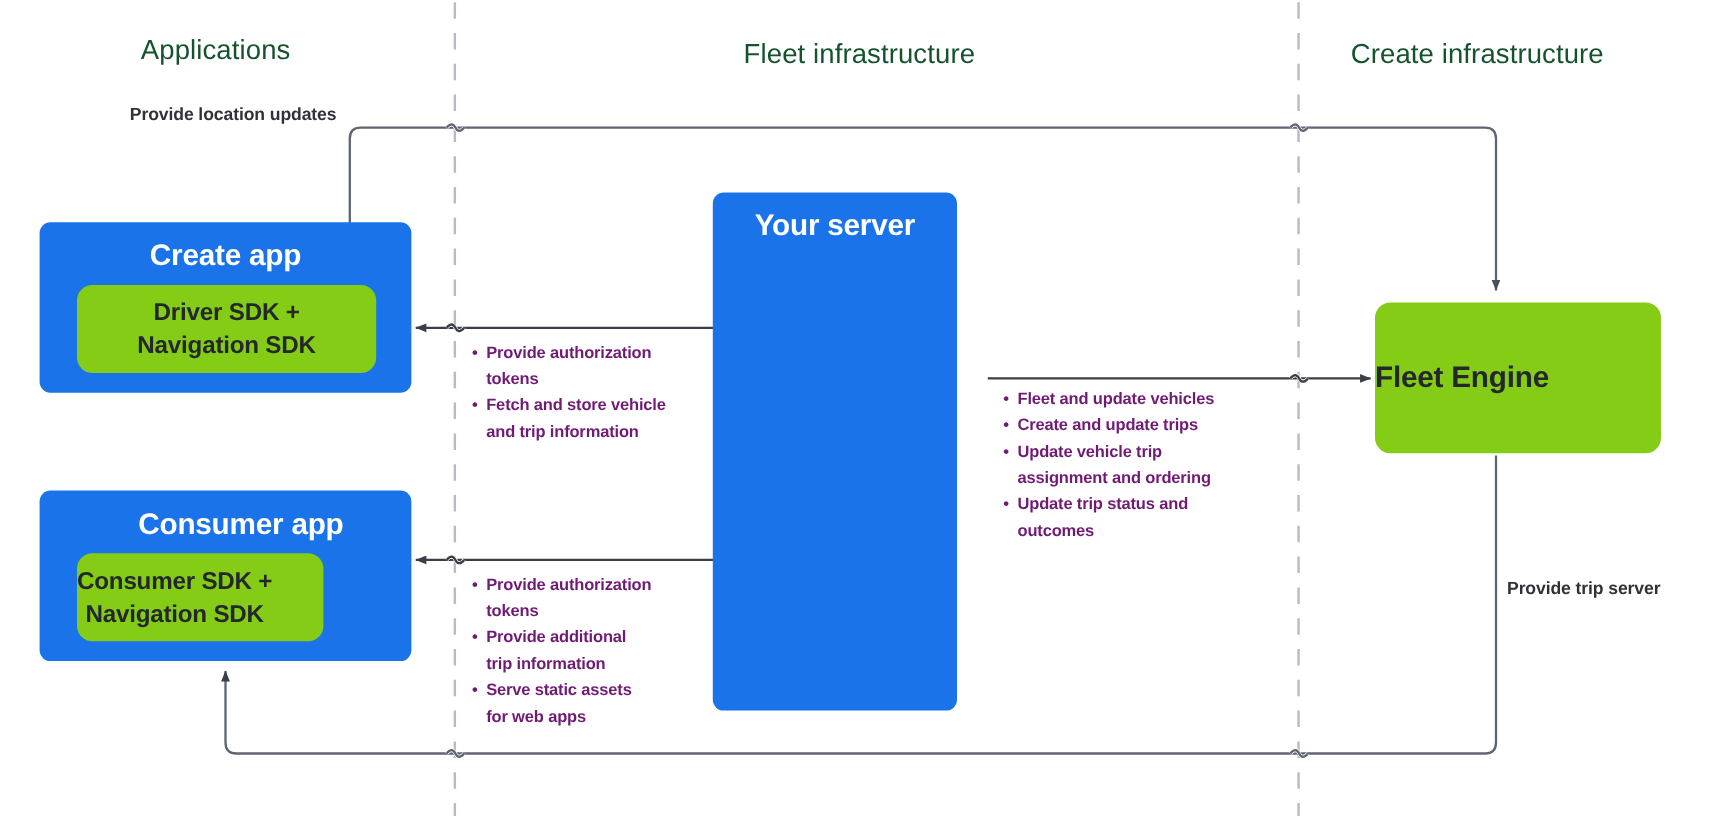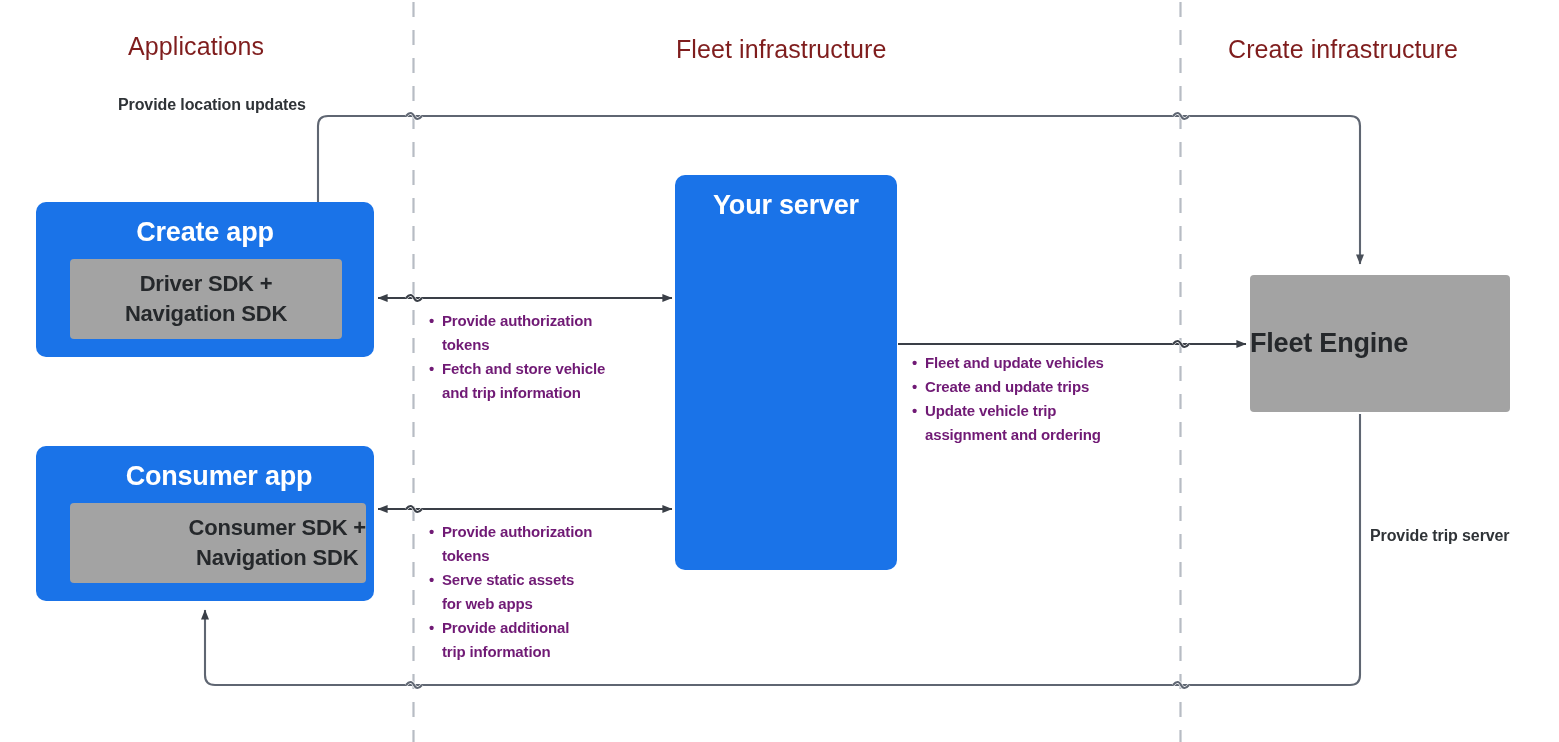--- a/index.html
+++ b/index.html
@@ -1,26 +1,26 @@
 <!DOCTYPE html>
 <html><head>
 <meta charset="utf-8">
 <style>
   html,body{margin:0;padding:0;background:#ffffff;}
   body{width:1559px;height:742px;position:relative;overflow:hidden;
        font-family:"Liberation Sans","DejaVu Sans",sans-serif;}
   #stage{position:absolute;left:0;top:0;width:1559px;height:742px;}
   svg.layer{position:absolute;left:0;top:0;width:1559px;height:742px;overflow:visible;}
   .col-header{
-    position:absolute;font-size:25px;font-weight:400;color:#7f1d1d;
+    position:absolute;font-size:25px;font-weight:400;color:#14532d;
     letter-spacing:0.1px;white-space:nowrap;
   }
   .node{position:absolute;box-sizing:border-box;}
   .node-blue{background:#1a73e8;border-radius:10px;}
-  .node-yellow{background:#a3a3a3;border-radius:4px;}
+  .node-yellow{background:#84cc16;border-radius:14px;}
   .node-title-white{
     color:#ffffff;font-size:27px;font-weight:bold;text-align:center;
     white-space:nowrap;letter-spacing:-0.2px;
   }
   .node-title-dark{
     color:#25282b;font-size:22px;font-weight:bold;text-align:center;
     line-height:30px;letter-spacing:-0.2px;
   }
   .fleet-title{
     color:#25282b;font-size:27px;font-weight:bold;text-align:center;
@@ -110,48 +110,49 @@
                 display:flex;align-items:center;justify-content:center;">
       <div class="node-title-dark">
         <span>Driver SDK +</span><br>
         <span>Navigation SDK</span>
       </div>
     </div>
   </div>
 
   <div class="node node-blue" style="left:36px;top:446px;width:338px;height:155px;">
     <div class="node-title-white" style="margin-top:15px;margin-left:28px;">Consumer app</div>
-    <div class="node node-yellow" style="left:34px;top:57px;width:296px;height:80px;
-                display:flex;align-items:center;justify-content:flex-end;">
+    <div class="node node-yellow" style="left:34px;top:57px;width:224px;height:80px;
+                display:flex;align-items:center;justify-content:flex-start;">
       <div class="node-title-dark">
         <span>Consumer SDK +</span><br>
         <span>Navigation SDK</span>
       </div>
     </div>
   </div>
 
-  <div class="node node-blue" style="left:675px;top:175px;width:222px;height:395px;">
+  <div class="node node-blue" style="left:648px;top:175px;width:222px;height:471px;">
     <div class="node-title-white" style="margin-top:15px;">Your server</div>
   </div>
 
   <div class="node node-yellow" style="left:1250px;top:275px;width:260px;height:137px;
               display:flex;align-items:center;justify-content:flex-start;">
     <div class="fleet-title">Fleet Engine</div>
   </div>
 
   <div class="bullets" style="left:429px;top:309px;width:240px;">
       <span class="bi">Provide authorization<br>tokens</span>
       <span class="bi">Fetch and store vehicle<br>and trip information</span>
     </div>
 
   <div class="bullets" style="left:429px;top:520px;width:240px;">
       <span class="bi">Provide authorization<br>tokens</span>
+      <span class="bi">Provide additional<br>trip information</span>
       <span class="bi">Serve static assets<br>for web apps</span>
-      <span class="bi">Provide additional<br>trip information</span>
     </div>
 
   <div class="bullets" style="left:912px;top:351px;width:260px;">
       <span class="bi">Fleet and update vehicles</span>
       <span class="bi">Create and update trips</span>
       <span class="bi">Update vehicle trip<br>assignment and ordering</span>
+      <span class="bi">Update trip status and<br>outcomes</span>
     </div>
 
 </div>
 
 </body></html>

